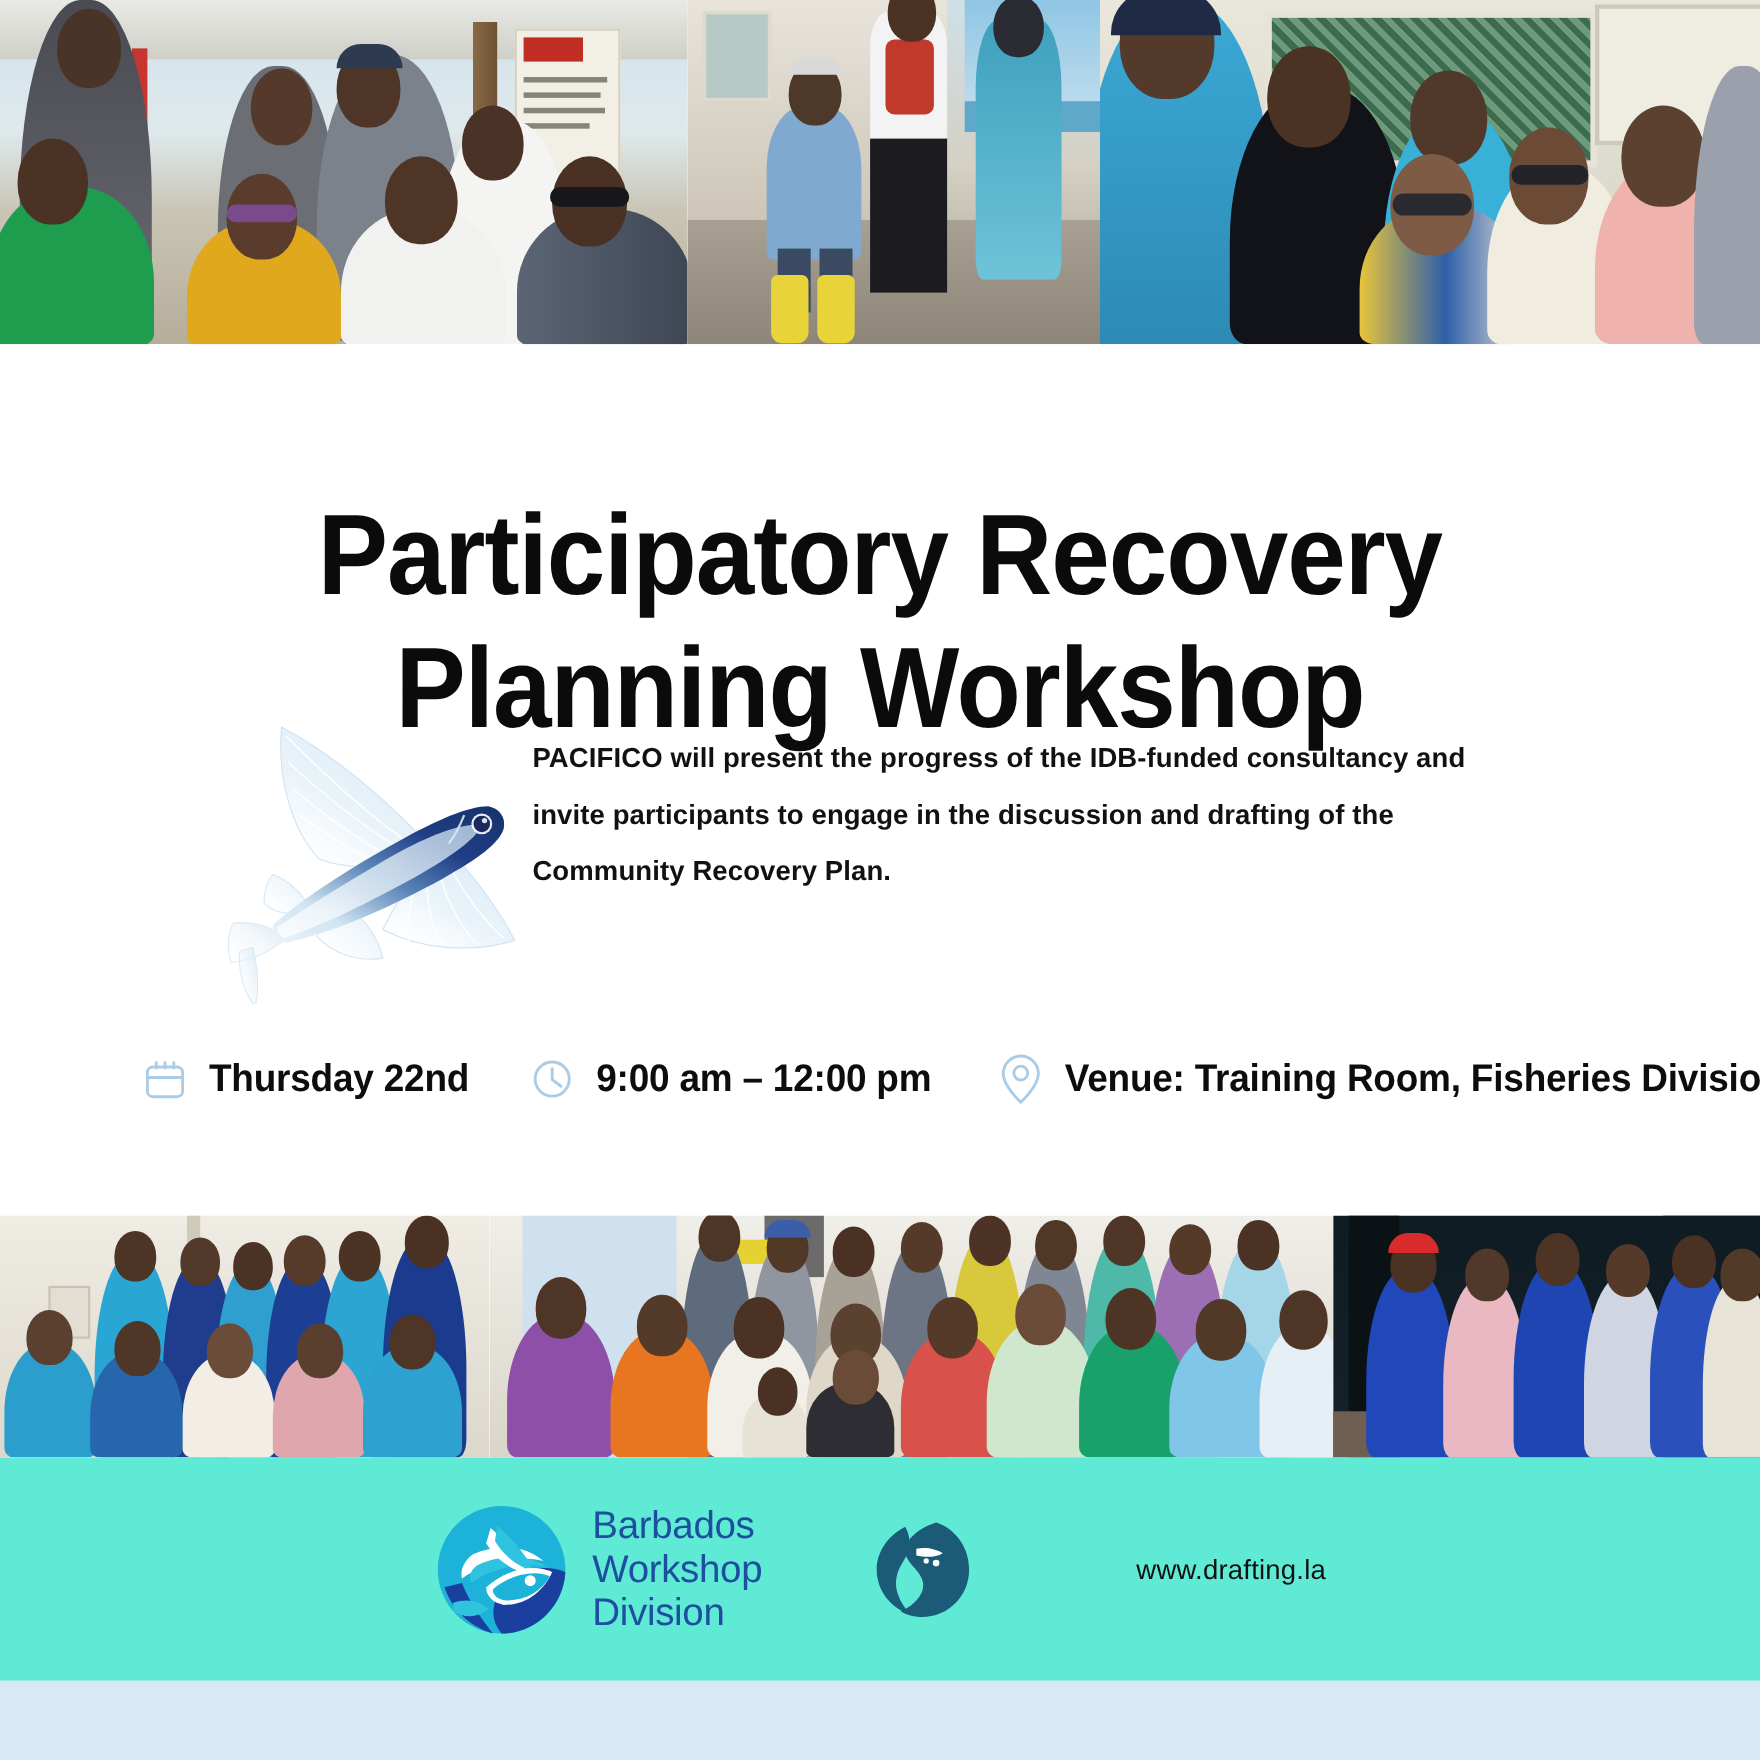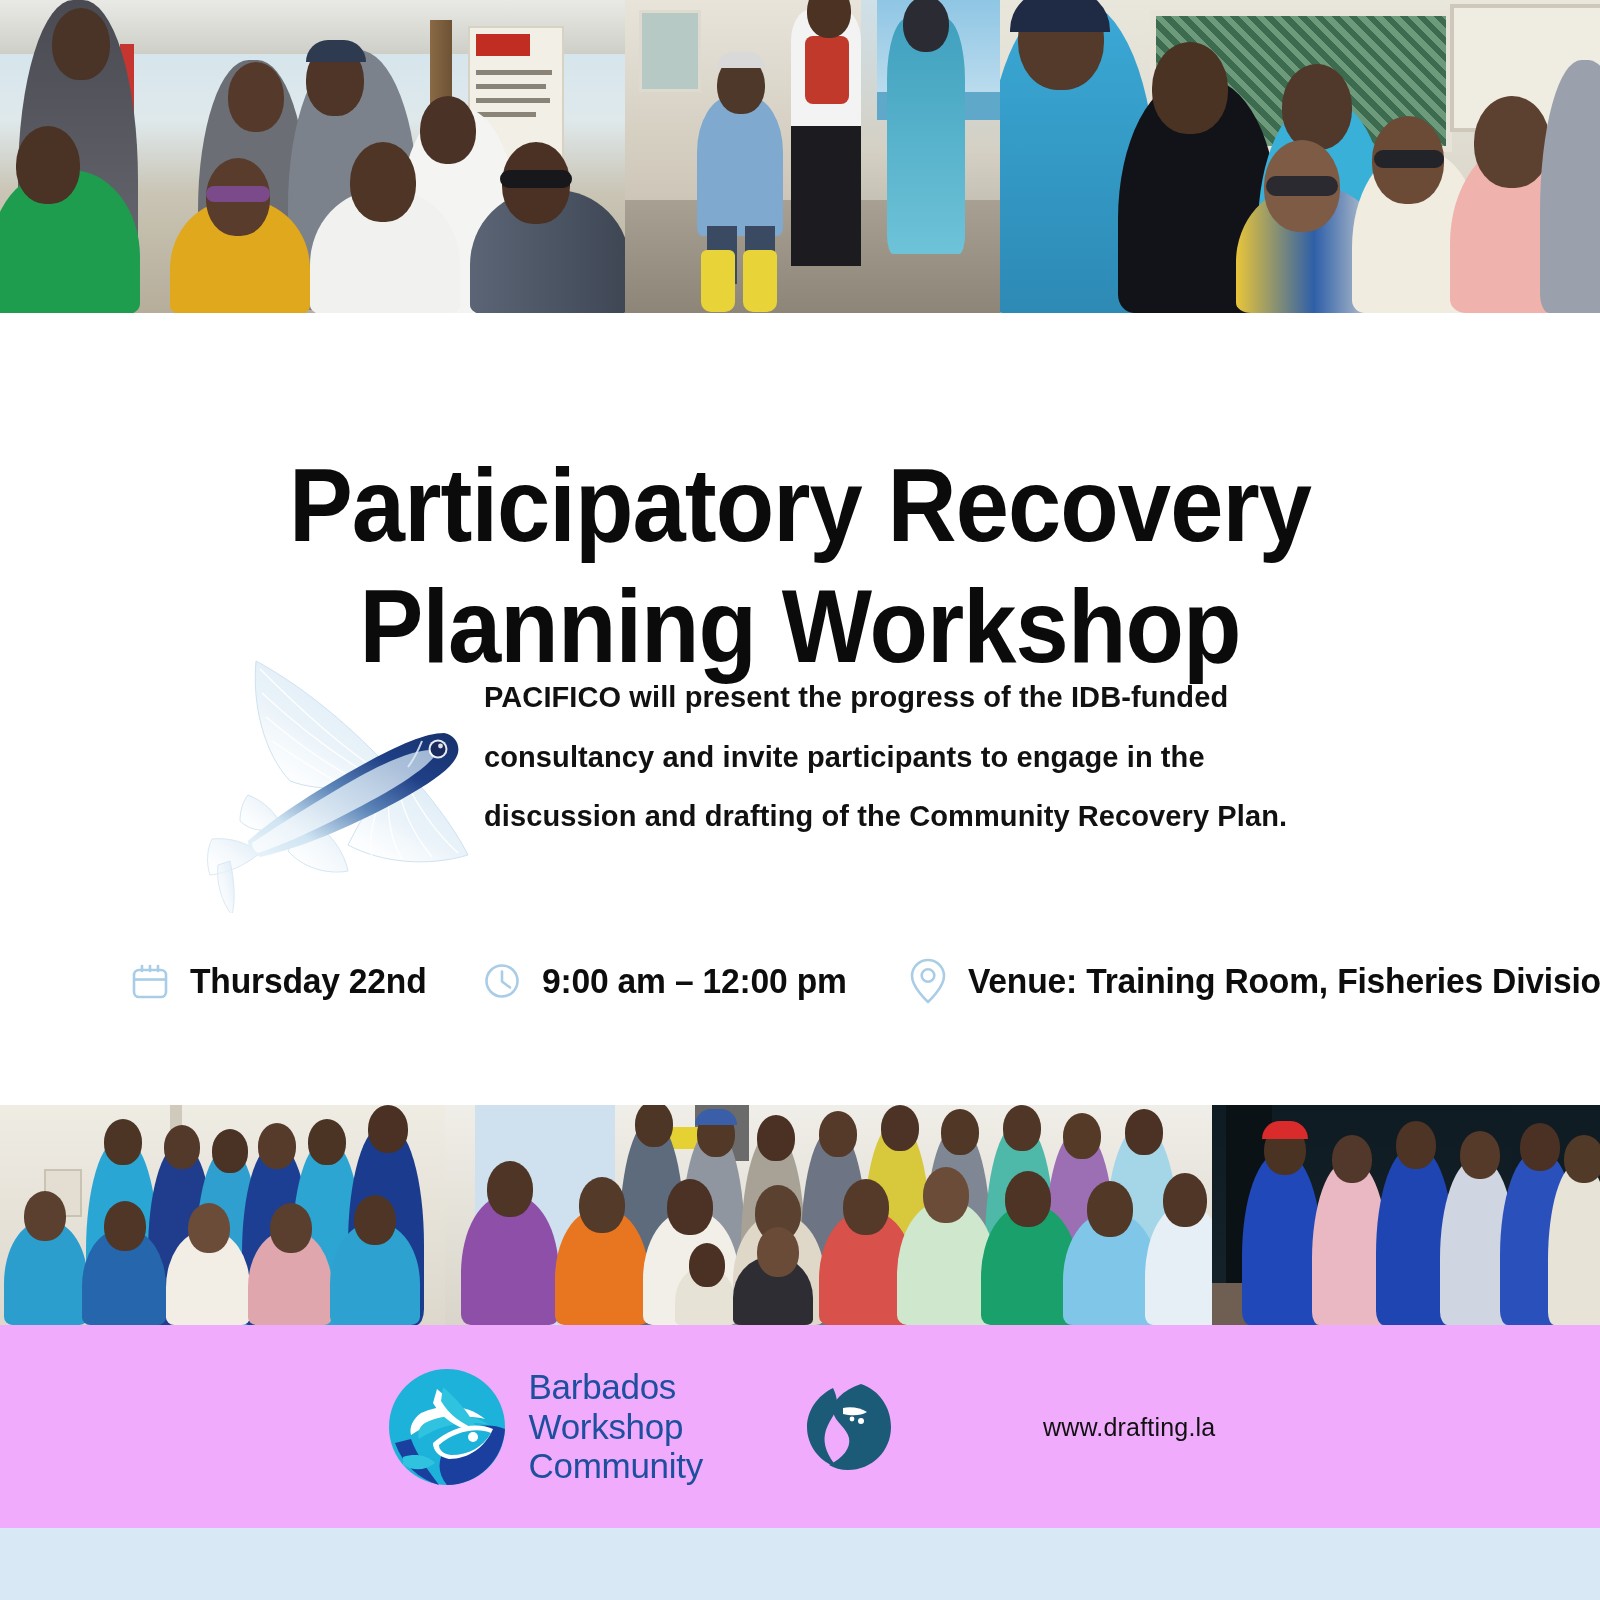--- a/index.html
+++ b/index.html
@@ -42,21 +42,21 @@
   .body-row{
     position:absolute;left:0;top:300px;width:1600px;height:300px;
   }
   #flyingfish{
     position:absolute;left:186px;top:10px;width:300px;height:290px;
   }
   #description{
     position:absolute;left:484px;top:26px;width:860px;
     font-family:"Liberation Sans", sans-serif;
     font-weight:bold;
-    font-size:29px;
+    font-size:25px;
     line-height:2.06;
     color:#111;
     letter-spacing:0.1px;
   }
 
   
   #detail-row{
     position:absolute;left:0;top:628px;width:1600px;height:80px;
     display:flex;align-items:center;
     padding-left:128px;box-sizing:border-box;
@@ -73,21 +73,21 @@
     letter-spacing:-0.2px;
     transform:scaleX(0.96);
     transform-origin:left center;
   }
   #detail-date{margin-right:44px;}
   #detail-time{margin-right:46px;}
 
   
   #logo-bar{
     position:absolute;left:0;top:1325px;width:1600px;height:203px;
-    background:#f0abfc;display:flex;align-items:center;justify-content:center;
+    background:#5eead4;display:flex;align-items:center;justify-content:center;
   }
   .logo{display:flex;align-items:center;}
   #logo-bfd{margin-right:96px;}
   #logo-idb{margin-right:92px;}
   #logo-pacifico{flex-direction:column;align-items:center;}
   .bfd-text{
     margin-left:20px;
     font-family:"Liberation Sans", sans-serif;
     font-size:35px;line-height:1.13;font-weight:normal;
     color:#1d4f9e;letter-spacing:-0.3px;
@@ -442,21 +442,21 @@
           <path d="M58 22 C 72 34, 84 48, 92 64 C 78 60, 64 50, 56 36 Z" fill="#2fc3e0"></path>
           <path d="M48 78 C 66 62, 90 56, 108 64 C 100 82, 84 94, 64 94 C 54 92, 48 86, 48 78 Z" fill="#ffffff"></path>
           <path d="M54 80 C 70 66, 92 62, 106 68 C 98 82, 84 90, 66 90 C 58 89, 54 85, 54 80 Z" fill="#1db2d9"></path>
           <circle cx="88" cy="72" r="5" fill="#ffffff"></circle>
           <path d="M18 92 C 30 88, 42 90, 50 98 C 40 106, 28 106, 18 100 Z" fill="#2fc3e0"></path>
         </svg>
       </span>
       <span class="bfd-text">
         <span style="display:block;">Barbados</span>
         <span style="display:block;">Workshop</span>
-        <span style="display:block;">Community</span>
+        <span style="display:block;">Division</span>
       </span>
     </div>
 
     <div class="logo" id="logo-idb">
       <span style="line-height:0;">
         <svg width="98" height="98" viewBox="0 0 98 98" aria-hidden="true">
           <path d="M62 6 C 80 12, 92 29, 92 49 C 92 73, 73 92, 49 92 C 42 92, 35 90, 30 87
                    C 44 80, 52 70, 50 60 C 48 50, 36 44, 34 34 C 32 24, 44 12, 62 6 Z" fill="#1b5b78"></path>
           <path d="M34 10 C 18 18, 8 33, 8 49 C 8 68, 21 84, 39 90 C 28 78, 24 66, 26 56
                    C 28 44, 38 36, 38 26 C 38 19, 36 14, 34 10 Z" fill="#1b5b78"></path>

